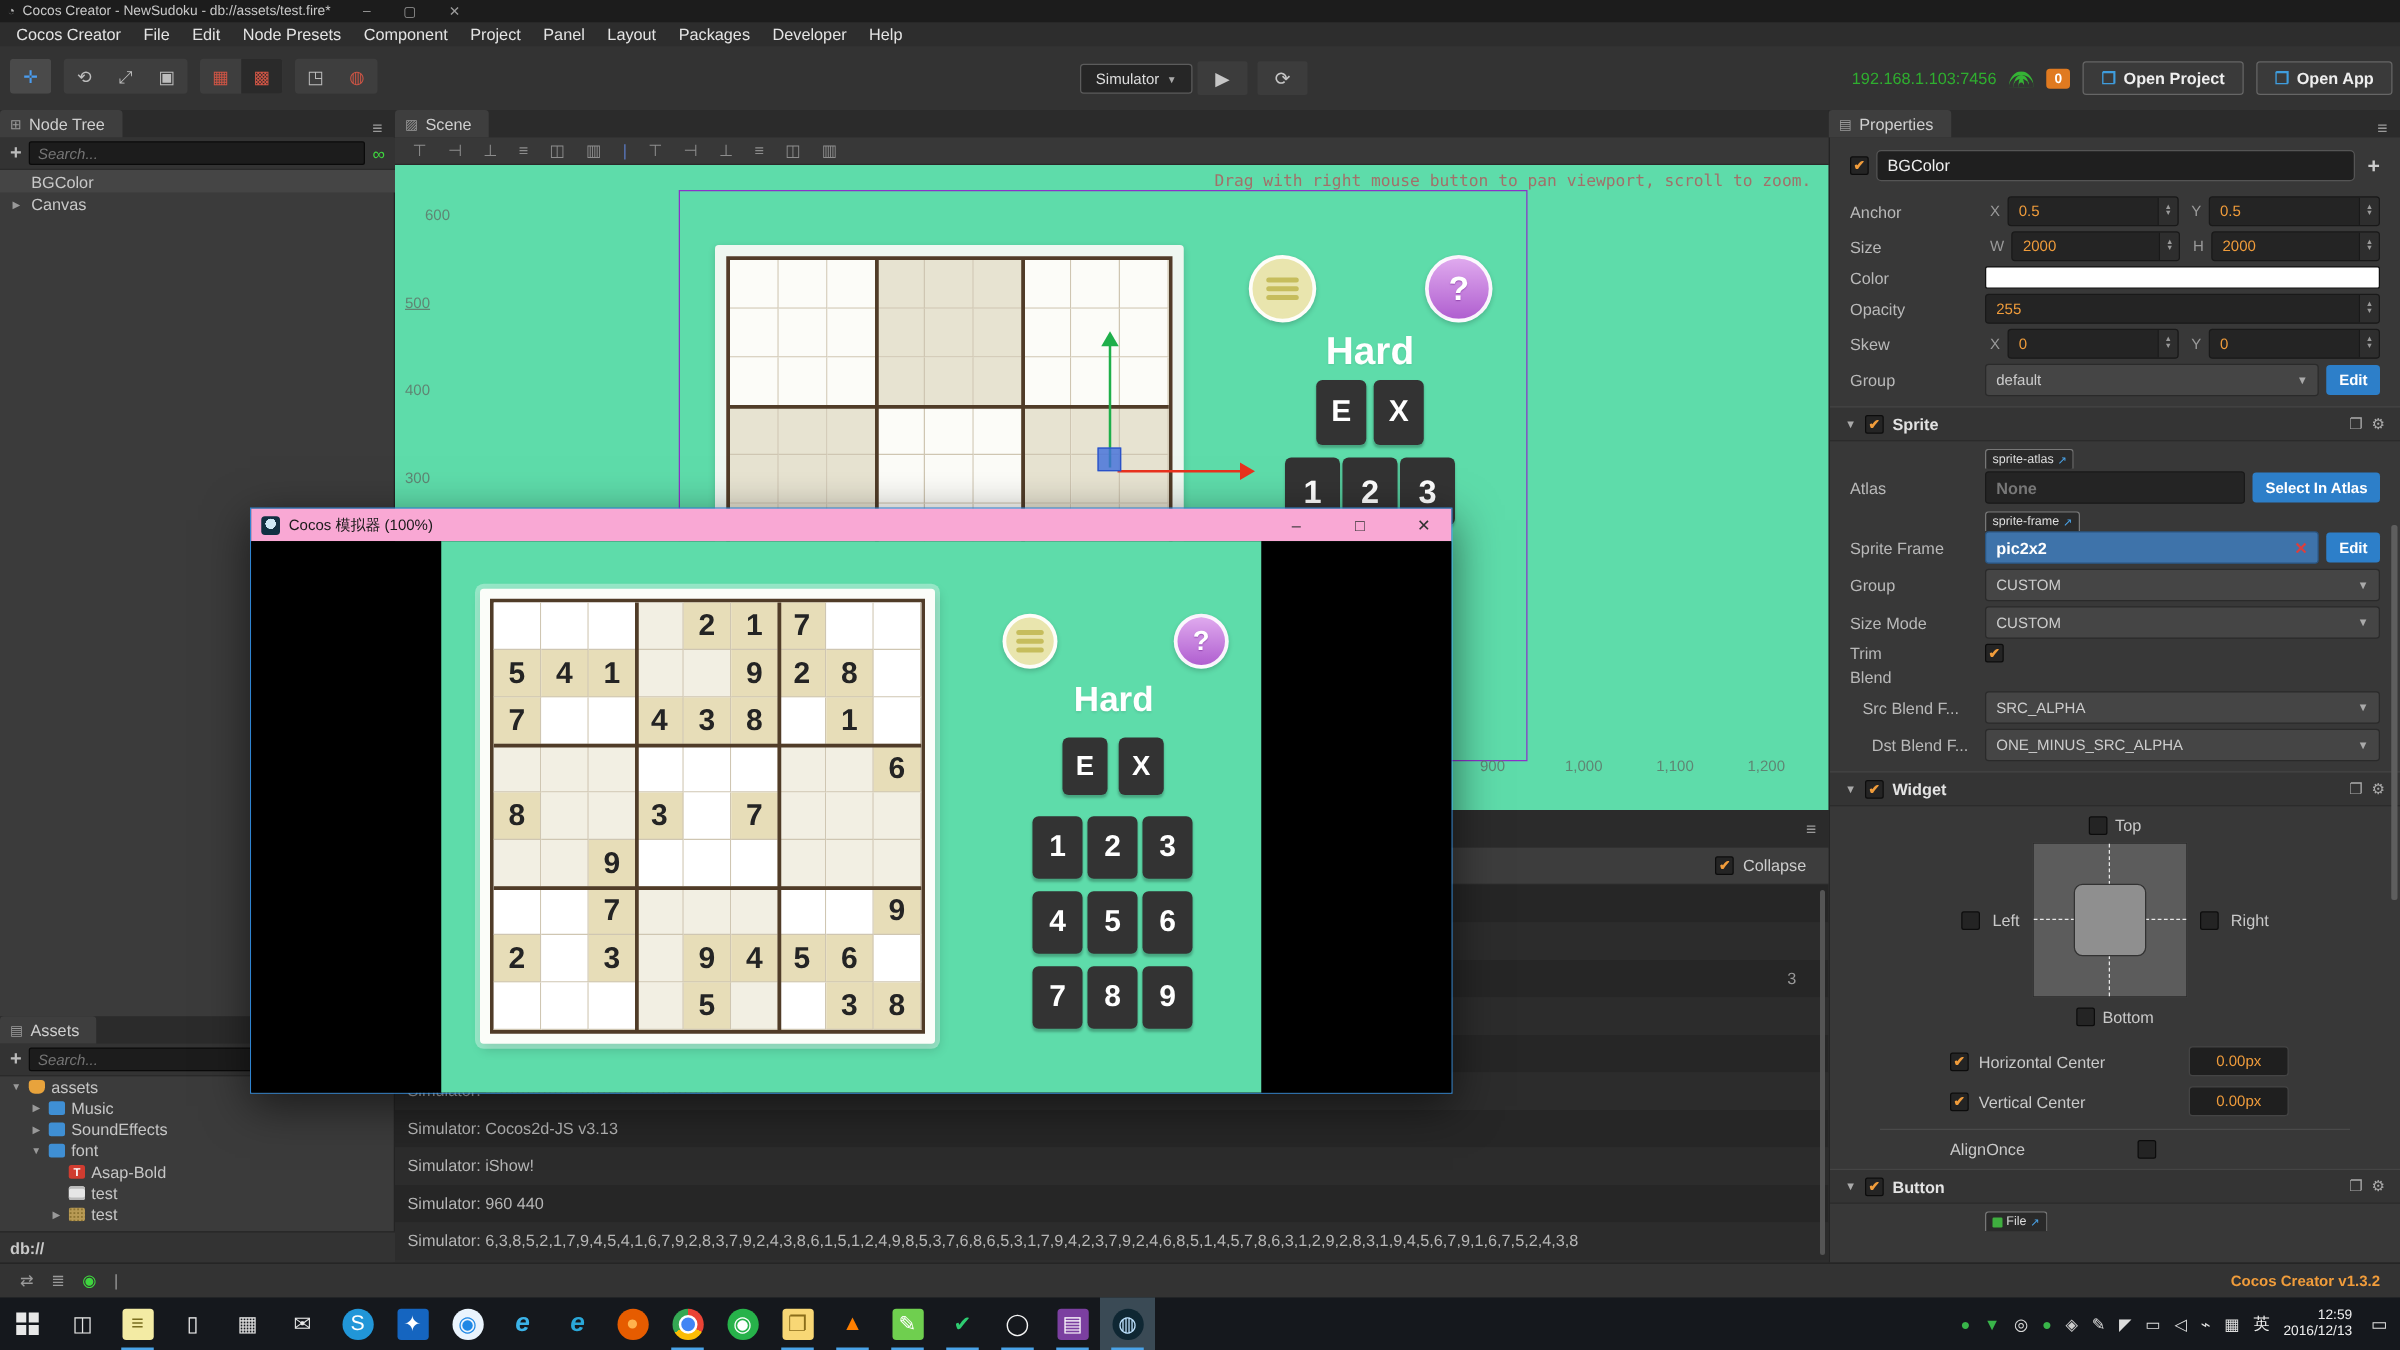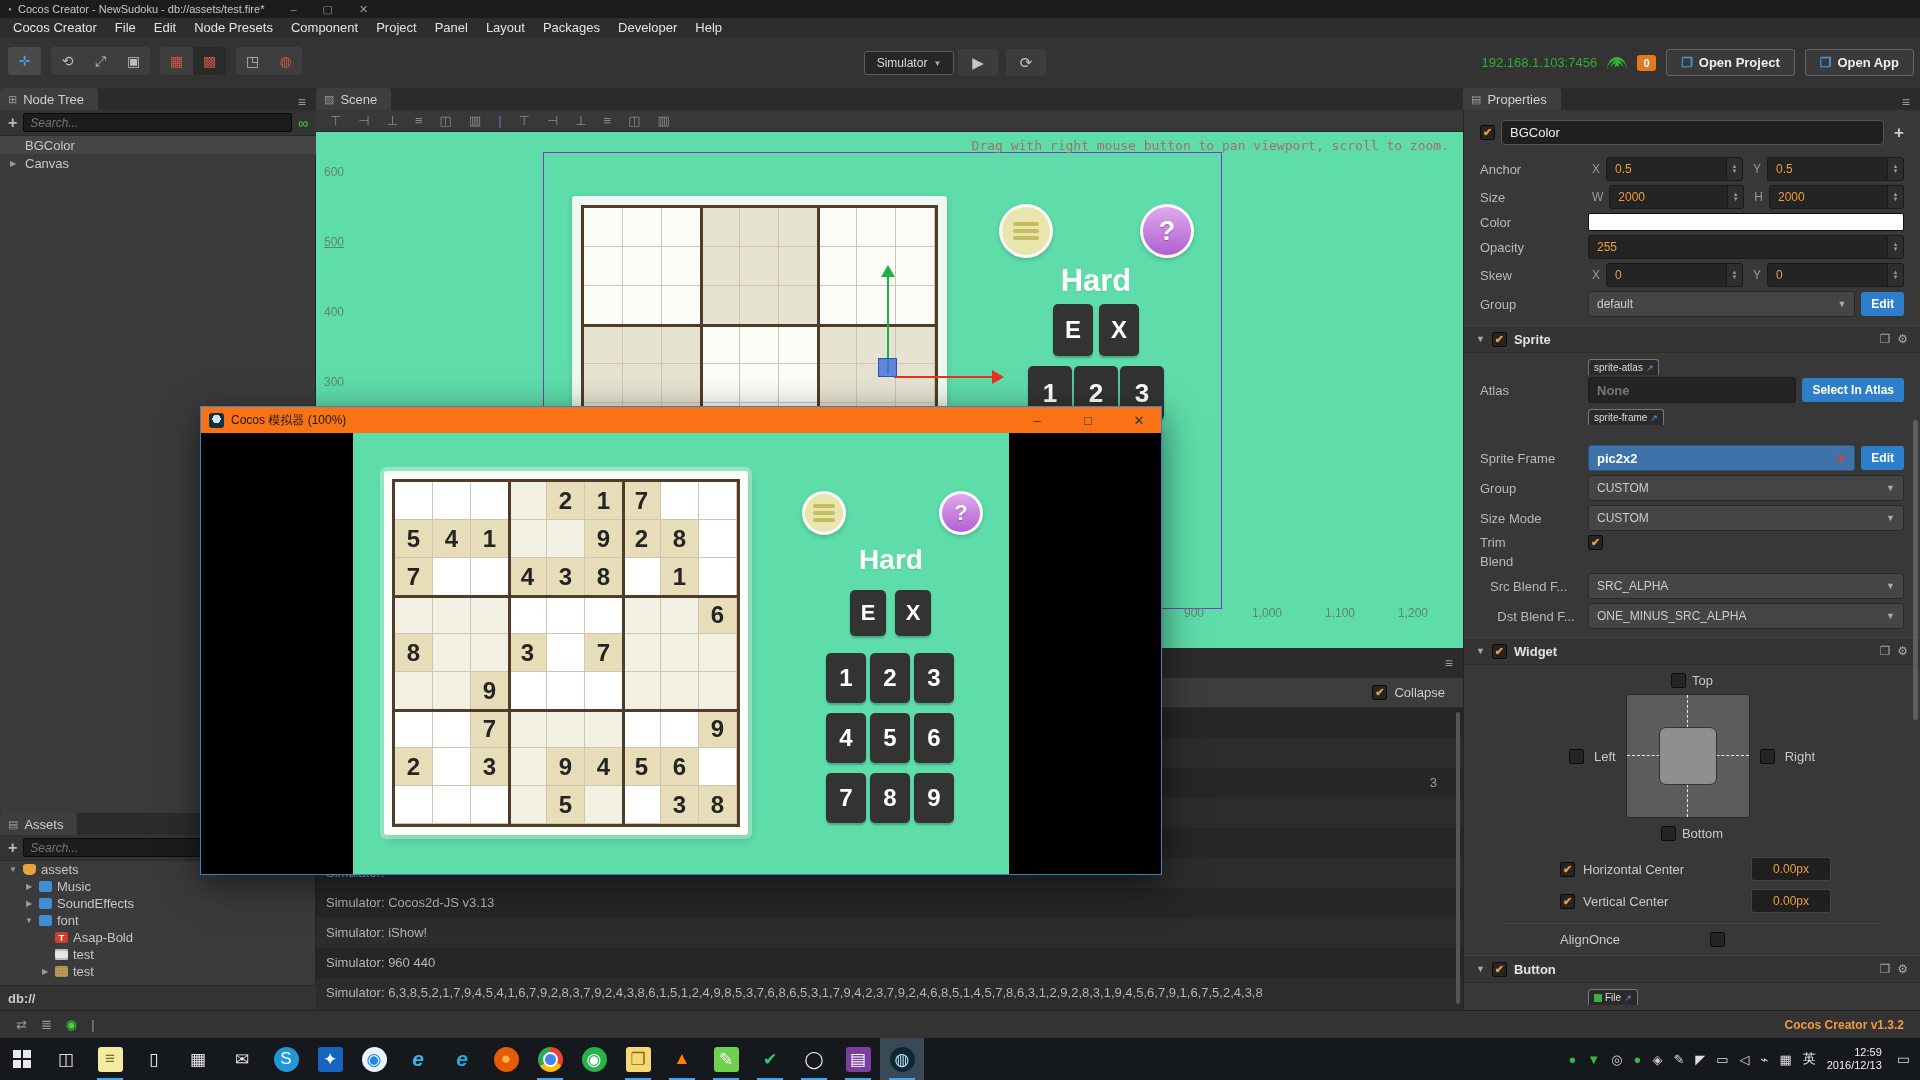--- a/index.html
+++ b/index.html
@@ -135,21 +135,21 @@
   .trayico{font-size:13px;}
   .ime{color:#eee;font-size:13px;}
   .clock{color:#eee;font-size:11px;text-align:right;line-height:13px;}
   .notif{color:#ddd;font-size:14px;margin-left:4px;}
   .startgrid{display:grid;grid-template-columns:8px 8px;grid-gap:2px;}
   .startgrid i{width:8px;height:8px;background:#e8e8e8;display:block;}
   
   .gline{position:absolute;}
   
   .simwin{position:absolute;left:200px;top:406px;width:960px;height:467px;z-index:50;border:1px solid #2f84d0;box-sizing:content-box;box-shadow:0 10px 34px rgba(0,0,0,.55);}
-  .simtitle{height:26px;background:#f97316;display:flex;align-items:center;gap:7px;padding-left:8px;}
+  .simtitle{height:26px;background:#f9a8d4;display:flex;align-items:center;gap:7px;padding-left:8px;}
   .simtico{width:15px;height:15px;border-radius:3px;background:radial-gradient(circle at 50% 40%,#cfe8f5 0 35%,#123042 36%);flex:none;}
   .simttl{color:#1a1a1a;font-size:12px;}
   .simctl{color:#333;font-size:13px;width:44px;text-align:center;}
   .simctl.min{margin-left:auto;}
   .simbody{height:441px;display:flex;background:#000;}
   .pillar{width:152px;background:#000;flex:none;}
   .simgame{width:656px;position:relative;background:#5edcaa;flex:none;}
   .board-frame{position:absolute;left:31px;top:38px;background:#fbfdf9;border-radius:3px;padding:8px;box-shadow:0 0 0 4px rgba(255,255,255,.35),2px 4px 9px rgba(0,0,0,.18);}
 </style>
 </head>
@@ -315,21 +315,21 @@
       <span class="aico">⊥</span>
       <span class="aico">≡</span>
       <span class="aico">◫</span>
       <span class="aico">▥</span>
     </div>
 
   <div class="viewport">
     <div class="canvasrect"></div>
     <div class="draghint">Drag with right mouse button to pan viewport, scroll to zoom.</div>
     <div id="rulerL">
-        <span class="rlabel" style="left: 8px; top: 33px;">600</span>
+        <span class="rlabel" style="left: 24px; top: 33px;">600</span>
         <span class="rlabel" style="left: 8px; top: 103px; text-decoration: underline;">500</span>
         <span class="rlabel" style="left: 8px; top: 173px;">400</span>
         <span class="rlabel" style="left: 8px; top: 243px;">300</span>
       </div>
     <div id="rulerB">
         <span class="rlabel" style="left: 878px; top: 474px; transform: translateX(-50%);">900</span>
         <span class="rlabel" style="left: 951px; top: 474px; transform: translateX(-50%);">1,000</span>
         <span class="rlabel" style="left: 1024px; top: 474px; transform: translateX(-50%);">1,100</span>
         <span class="rlabel" style="left: 1097px; top: 474px; transform: translateX(-50%);">1,200</span>
       </div>
@@ -555,21 +555,21 @@
       <span class="plabel">Atlas</span>
       <div class="nonefield">None</div>
       <div class="bbtn">Select In Atlas</div>
     </div>
     <div class="chiprow">
         <span class="chip">
           <span>sprite-frame</span>
           <span class="ext">↗</span>
         </span>
       </div>
-    <div class="prow" style="margin-top:20px;">
+    <div class="prow" style="margin-top:0;">
       <span class="plabel">Sprite Frame</span>
       <div class="framefield">
           <span>pic2x2</span>
           <span class="fx">✕</span>
         </div>
       <div class="bbtn">Edit</div>
     </div>
     <div class="prow">
       <span class="plabel">Group</span>
       <div class="dd">

